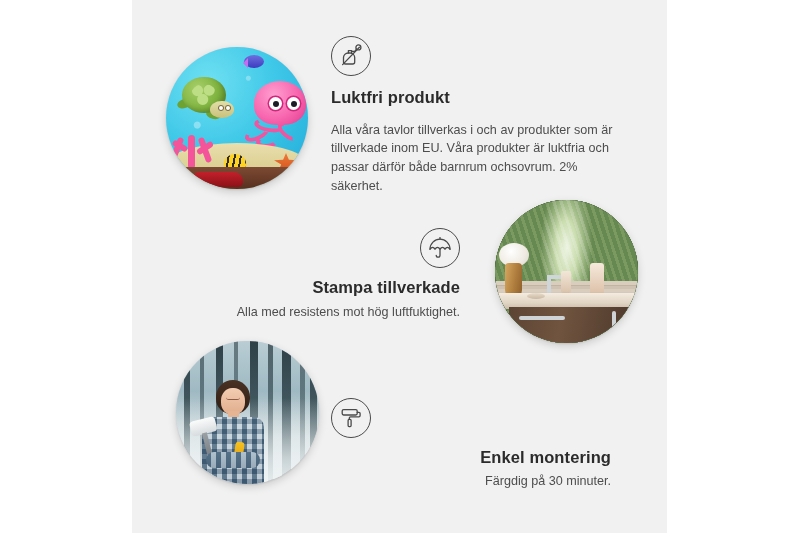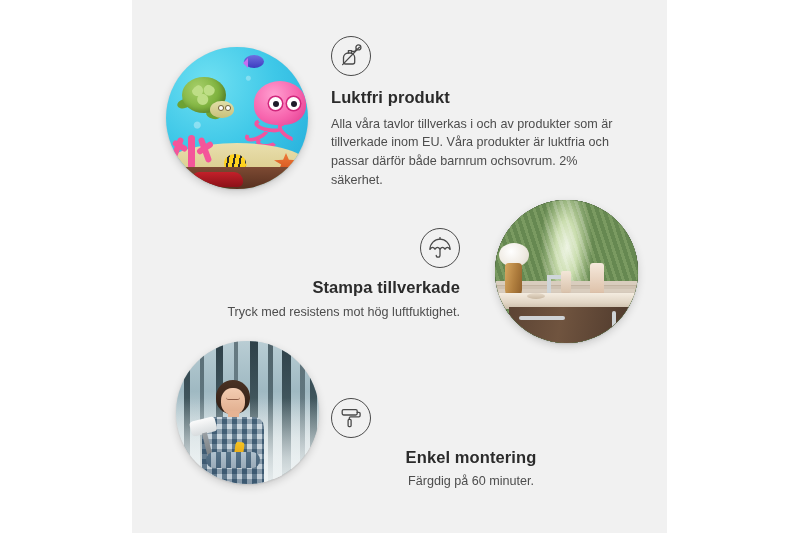--- a/index.html
+++ b/index.html
@@ -297,29 +297,29 @@
     font-size:16.5px; font-weight:bold; color:#2b2b2b; letter-spacing:.1px;
     line-height:1.25;
   }
   .f-body{
     font-size:12.6px; color:#4d4d4d; line-height:1.48;
   }
 
   
   #feature-odour{ left:199px; top:36px; width:300px; text-align:left; }
   #feature-odour .icon-circle{ margin-bottom:11px; }
-  #feature-odour .f-title{ margin-bottom:7px; }
+  #feature-odour .f-title{ margin-bottom:13px; }
 
   
   #feature-water{ left:60px; top:228px; width:268px; text-align:right; }
   #feature-water .icon-circle{ margin-left:auto; margin-bottom:9px; }
   #feature-water .f-title{ margin-bottom:5px; }
 
   
-  #feature-mount{ left:199px; top:398px; width:280px; text-align:center; }
+  #feature-mount{ left:199px; top:398px; width:280px; text-align:right; }
   #feature-mount .icon-circle{ margin-bottom:9px; }
   #feature-mount .f-title{ margin-bottom:4px; }
 </style>
 </head>
 <body>
 
 <div id="stage">
 
   <div id="panel">
 
@@ -421,29 +421,29 @@
     <div class="feature" id="feature-water">
       <span class="icon-circle">
         <svg width="26" height="26" viewBox="0 0 26 26" fill="none" stroke="#4a4a4a" stroke-width="1.3" stroke-linecap="round" stroke-linejoin="round">
           <path d="M3 14.2a10 10 0 0 1 20 0"></path>
           <path d="M3 14.2c1.7-2.5 3.6-2.5 5 0 1.5-2.5 3.5-2.5 5 0 1.5-2.5 3.5-2.5 5 0 1.4-2.5 3.3-2.5 5 0"></path>
           <path d="M13 14.2v6.1a1.9 1.9 0 0 1-3.8 0"></path>
           <line x1="13" y1="4.2" x2="13" y2="2.6"></line>
         </svg>
       </span>
       <div class="f-title">Stampa tillverkade</div>
-      <div class="f-body">Tryck med resistens mot hög luftfuktighet.</div>
+      <div class="f-body">Alla med resistens mot hög luftfuktighet.</div>
     </div>
 
     <div class="feature" id="feature-mount">
       <span class="icon-circle">
         <svg width="26" height="26" viewBox="0 0 26 26" fill="none" stroke="#4a4a4a" stroke-width="1.3" stroke-linecap="round" stroke-linejoin="round">
           <rect x="4.2" y="4.6" width="15" height="5.4" rx="1.4"></rect>
           <path d="M19.2 7.3h1.7a1.2 1.2 0 0 1 1.2 1.2v2.1a1.2 1.2 0 0 1-1.2 1.2h-8.4a1.2 1.2 0 0 0-1.2 1.2v1.4"></path>
           <rect x="10.1" y="14.4" width="3" height="7.2" rx="1"></rect>
         </svg>
       </span>
       <div class="f-title">Enkel montering</div>
-      <div class="f-body">Färgdig på 60 minuter.</div>
+      <div class="f-body">Färgdig på 30 minuter.</div>
     </div>
 
   </div>
 </div>
 
 </body></html>

